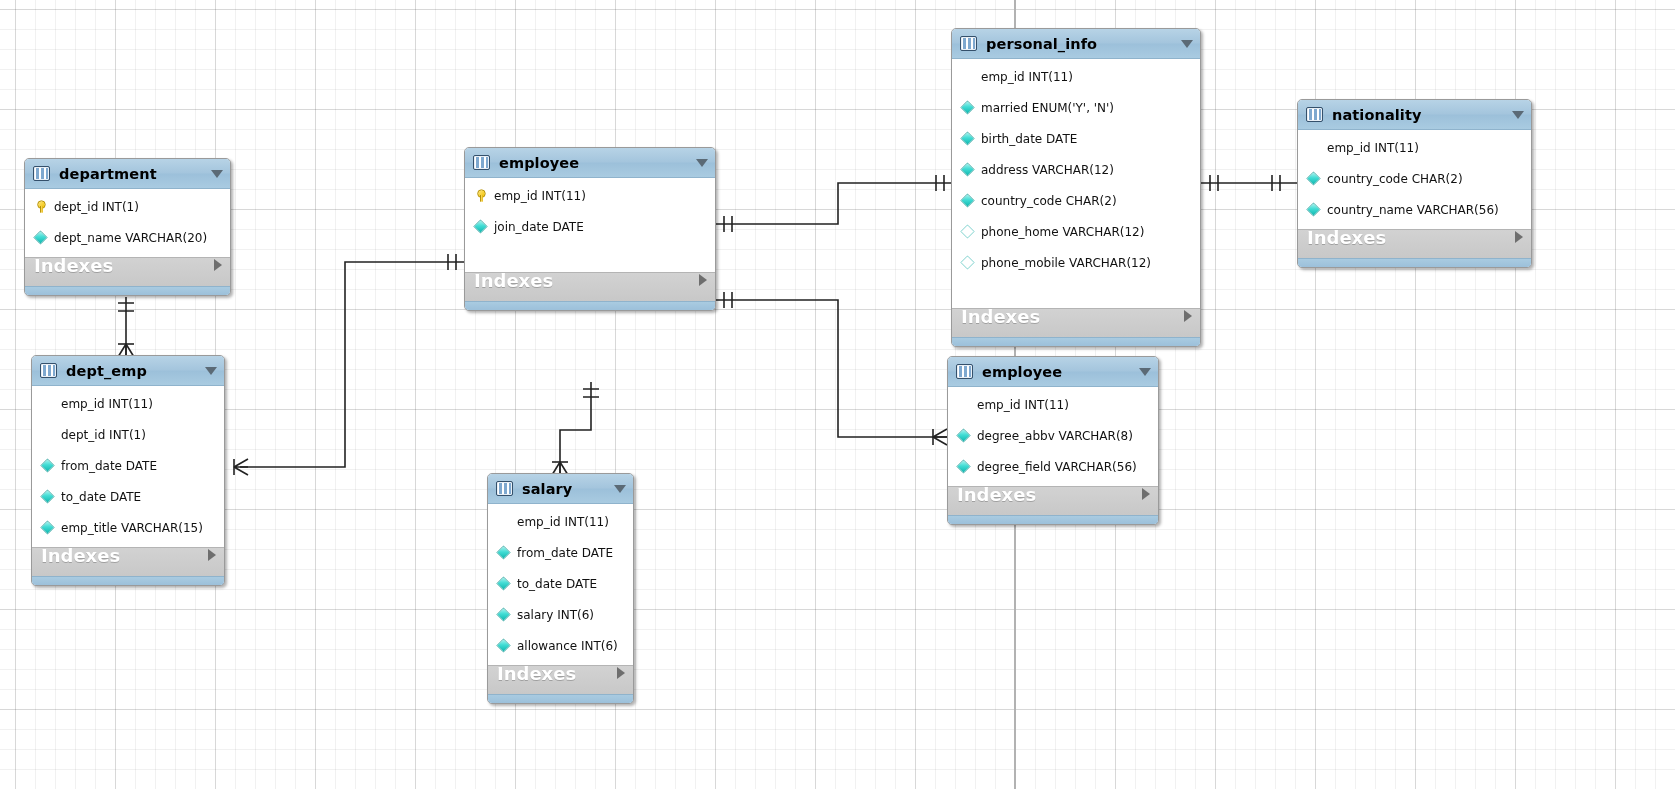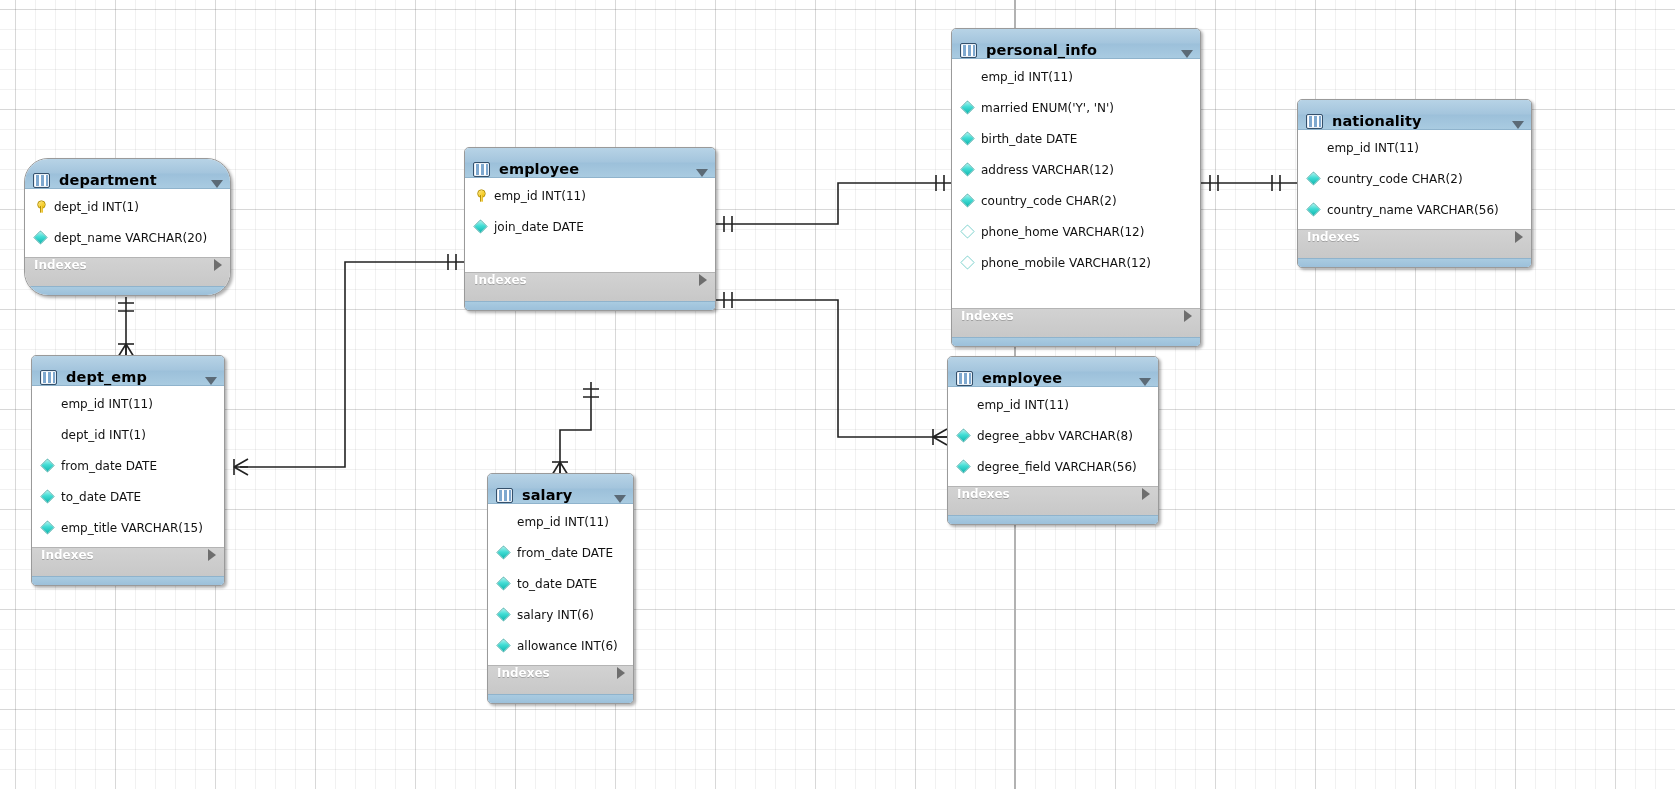--- a/index.html
+++ b/index.html
@@ -40,21 +40,21 @@
   .table {
     position: absolute;
     background: #ffffff;
     border: 1px solid #9a9a9a;
     border-radius: 5px;
     box-shadow: 2px 2px 3px rgba(0,0,0,0.30);
     overflow: hidden;
   }
   .thead {
     display: flex;
-    align-items: flex-end;
+    align-items: center;
     height: 30px;
     padding: 0 7px 0 8px;
     background: linear-gradient(to bottom, #b7d3e6 0%, #a4c5dd 48%, #9cc0da 52%, #a9cbe1 100%);
     border-bottom: 1px solid #8fb3cc;
   }
   .tbl-icon {
     width: 17px; height: 15px;
     flex: 0 0 auto;
     margin-right: 9px;
     border: 1px solid #34506b;
@@ -135,21 +135,21 @@
   }
   .noicon { background: transparent; }
   .spacer { height: 26px; }
   .idx {
     display: flex;
     align-items: center;
     height: 29px;
     padding: 0 8px 14px 9px;
     background: linear-gradient(to bottom, #d2d2d2 0%, #c8c8c8 100%);
     border-top: 1px solid #b4b4b4;
-    font-size: 12px;
+    font-size: 18px;
     font-weight: bold;
     color: #ffffff;
     text-shadow: 0 1px 0 rgba(0,0,0,0.22);
   }
   .idx .lbl { flex: 1 1 auto; }
   .tri {
     flex: 0 0 auto;
     width: 0; height: 0;
     border-top: 6px solid transparent;
     border-bottom: 6px solid transparent;
@@ -198,21 +198,21 @@
       <path d="M724,292 V308 M732,292 V308"></path>
       <path d="M933,429 V445"></path>
       <path d="M947,429 L933,437 M947,437 L933,437 M947,445 L933,437"></path>
 
       <path d="M1201,183 L1297,183"></path>
       <path d="M1210,175 V191 M1218,175 V191"></path>
       <path d="M1272,175 V191 M1280,175 V191"></path>
     </g>
   </svg>
 
-  <div class="table" style="left:24px; top:158px; width:207px;border-radius:24px;">
+  <div class="table" style="left:24px; top:158px; width:207px;">
     <div class="thead">
       <span class="tbl-icon"></span>
       <span class="tbl-name">department</span>
       <span class="caret"></span>
     </div>
     <div class="cols">
       <div class="col">
         <span class="key"></span>
         <span>dept_id INT(1)</span>
       </div>

